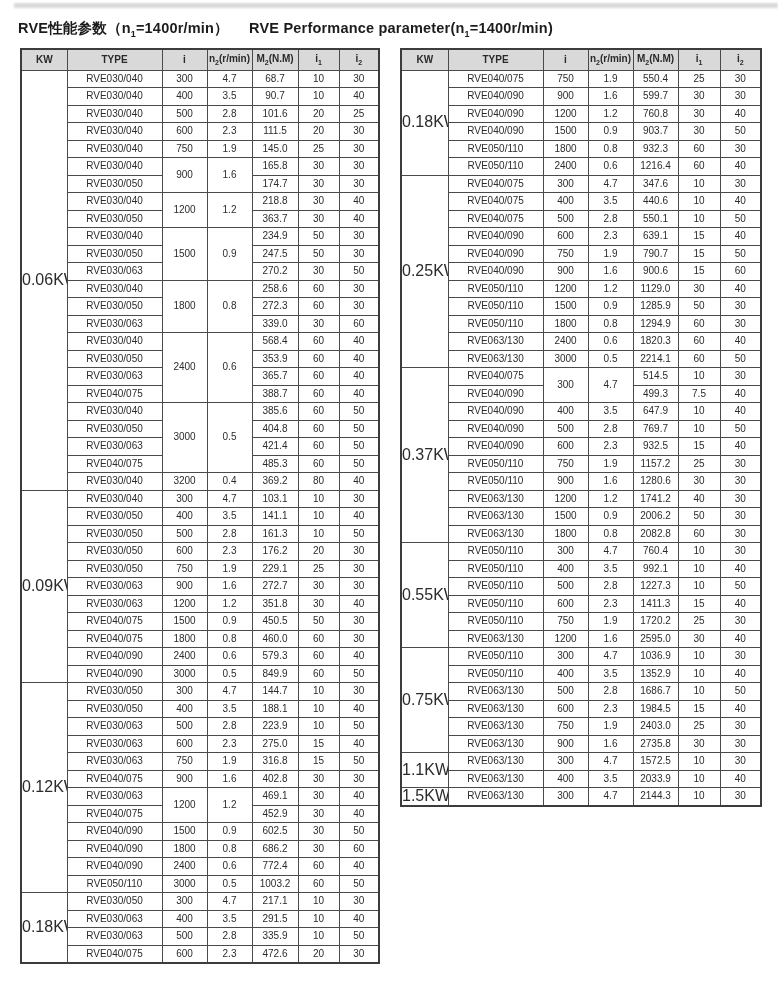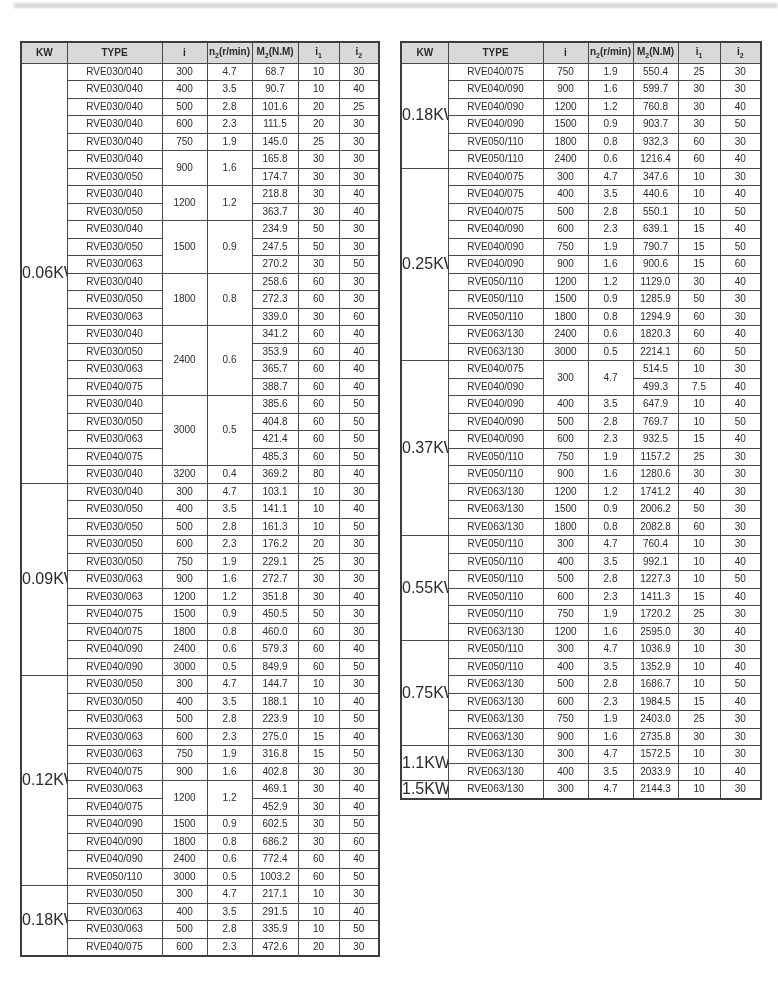--- a/index.html
+++ b/index.html
@@ -3,35 +3,39 @@
 <meta charset="utf-8">
 <style>
   * { margin:0; padding:0; box-sizing:border-box; }
   html,body { background:#ffffff; }
   body { font-family:"Liberation Sans", sans-serif; }
   .page { position:relative; width:778px; height:1000px; background:#ffffff; overflow:hidden; }
   .scan-band { position:absolute; top:3px; left:14px; right:0; height:5px; background:#c4c4c4; opacity:.65; filter:blur(1px); }
   .title { position:absolute; top:19px; left:18px; font-size:14.5px; font-weight:bold; color:#1c1c1c; letter-spacing:.2px; white-space:nowrap; }
   .title sub { font-size:9px; }
   .title .en { margin-left:16px; }
-  table.tbl { position:absolute; top:41px; border-collapse:collapse; table-layout:fixed; border:2px solid #3c3c3c; }
+  table.tbl { position:absolute; top:48px; border-collapse:collapse; table-layout:fixed; border:2px solid #3c3c3c; }
   table.tbl.left  { left:20px;  width:358px; }
   table.tbl.right { left:400px; width:360px; }
   .tbl th, .tbl td { border:1px solid #4a4a4a; text-align:center; vertical-align:middle; padding:0; overflow:hidden; white-space:nowrap; }
   .tbl th { background:#d9d9d9; height:21px; font-size:10px; font-weight:bold; color:#2a2a2a; }
   .tbl th sub, .tbl td sub { font-size:7px; }
   .tbl td { height:16.5px; line-height:16.5px; font-size:10px; color:#2b2b2b; background:#ffffff; }
   .tbl td.kw-cell { font-size:16px; color:#2b2b2b; }
 </style>
 </head>
 <body>
 
 <div class="page">
   <div class="scan-band"></div>
 
+  <div class="title">
+    <span><span>RVE性能参数（n</span><sub>1</sub><span>=1400r/min）</span></span>
+    <span class="en"><span>RVE Performance parameter(n</span><sub>1</sub><span>=1400r/min)</span></span>
+  </div>
 
   <table class="tbl left">
     <colgroup>
       <col style="width:46px">
         <col style="width:95px">
         <col style="width:45px">
       <col style="width:45px">
         <col style="width:46px">
         <col style="width:41px">
         <col style="width:40px">
@@ -154,21 +158,21 @@
         <tr>
           <td>RVE030/063</td>
           <td>339.0</td>
           <td>30</td>
           <td>60</td>
         </tr>
         <tr>
           <td>RVE030/040</td>
           <td rowspan="4">2400</td>
           <td rowspan="4">0.6</td>
-          <td>341.2</td>
+          <td>568.4</td>
           <td>60</td>
           <td>40</td>
         </tr>
         <tr>
           <td>RVE030/050</td>
           <td>353.9</td>
           <td>60</td>
           <td>40</td>
         </tr>
         <tr>

